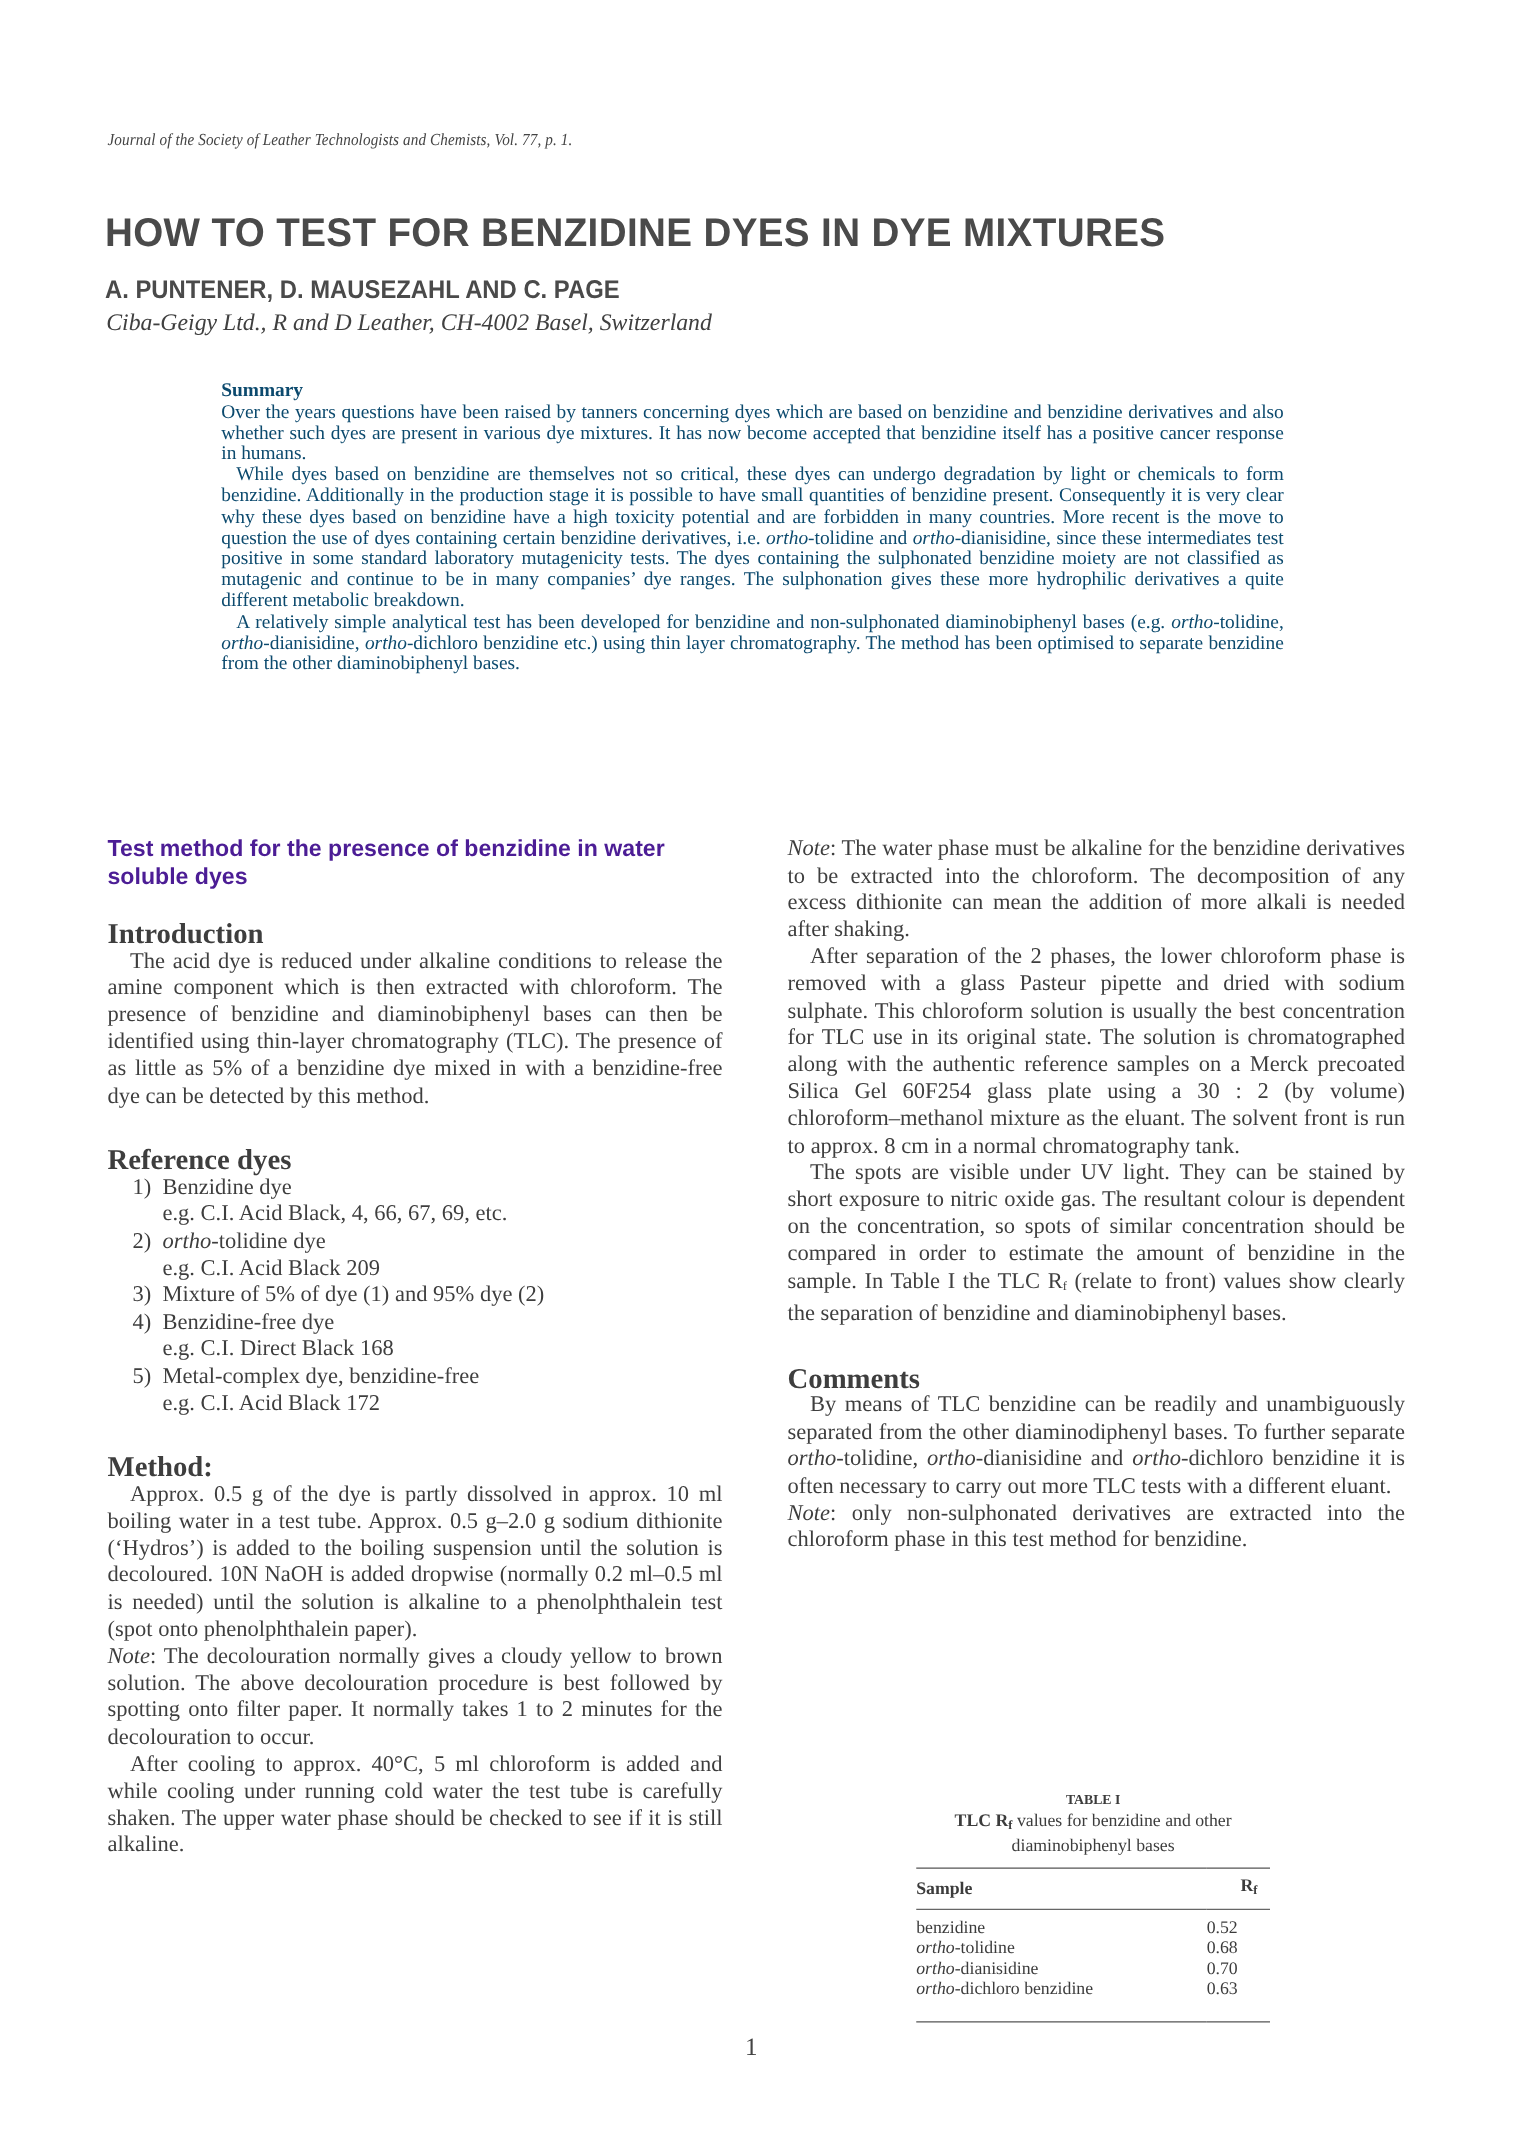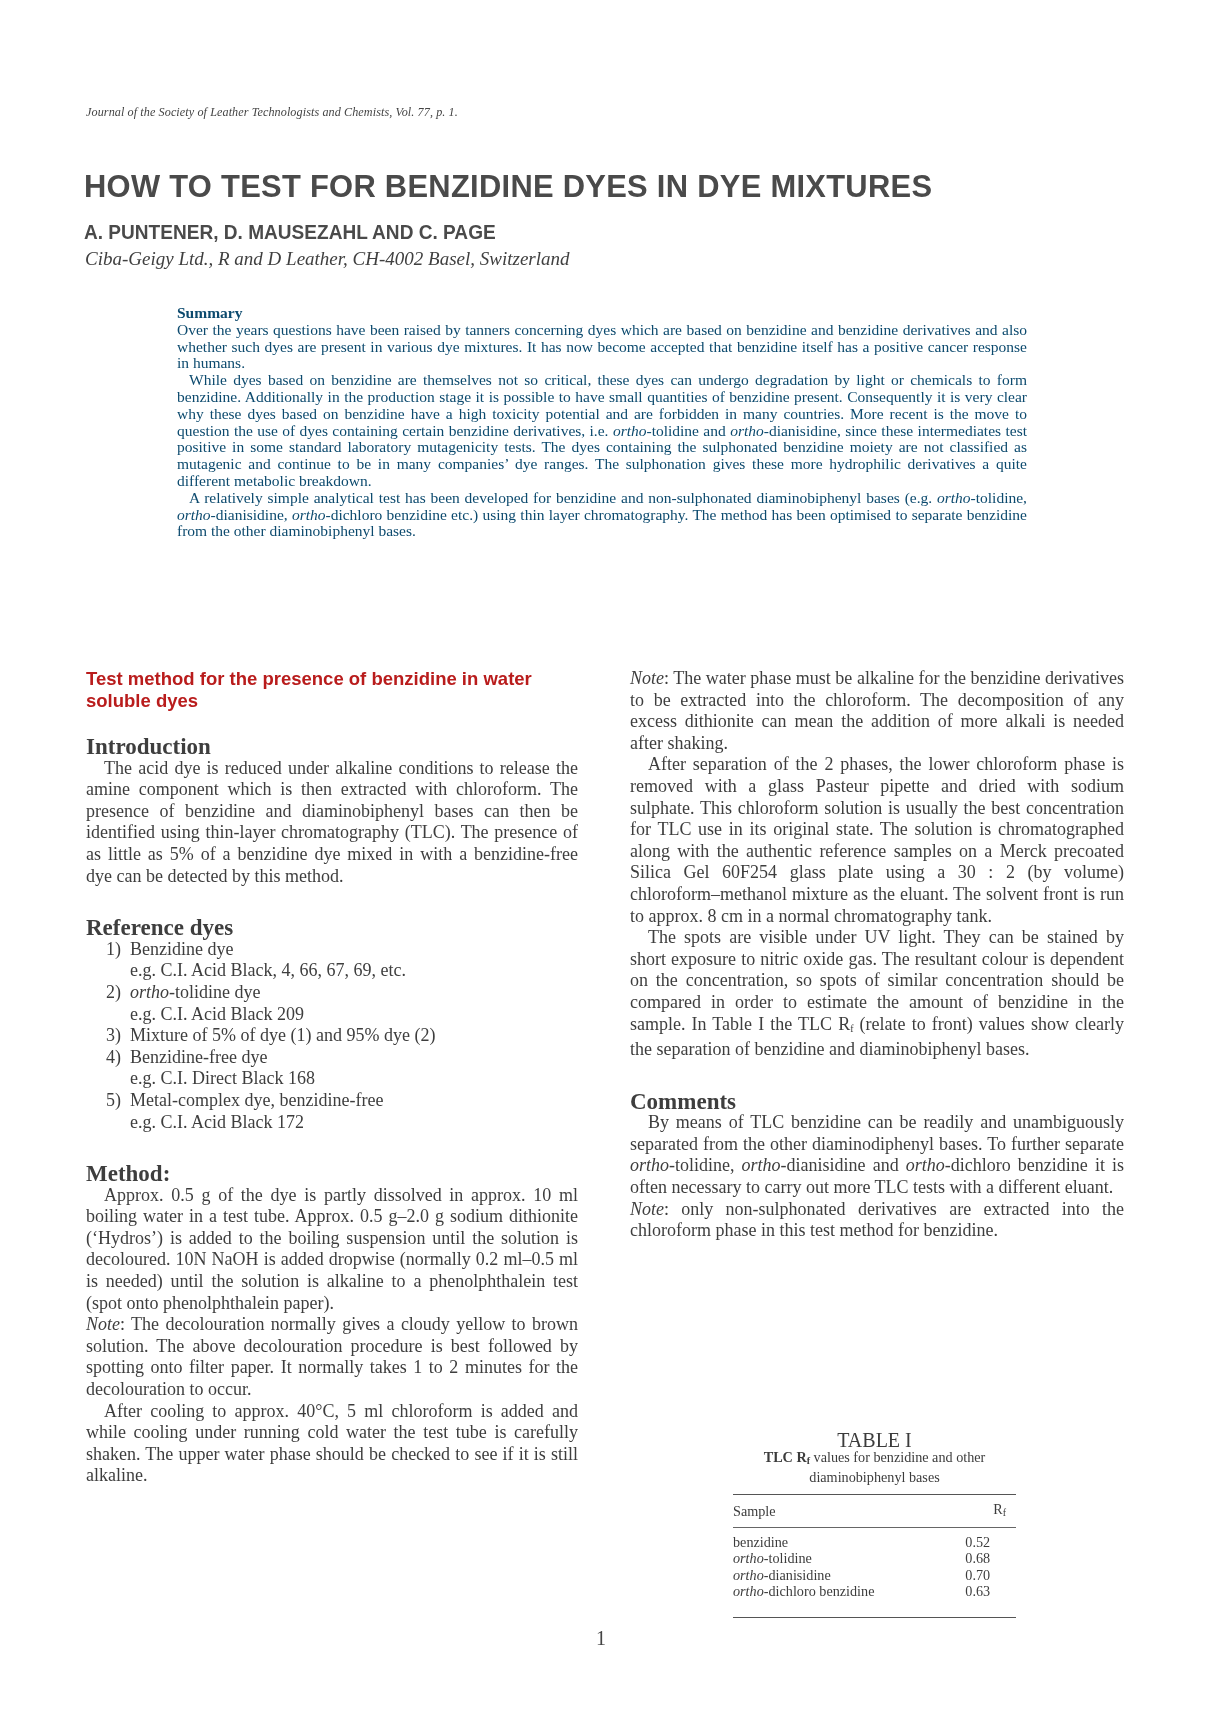--- a/index.html
+++ b/index.html
@@ -14,35 +14,35 @@
   .summary .head { font-weight: bold; display: block; }
   .summary p { margin: 0; text-indent: 12px; }
   .summary p.first { text-indent: 0; }
 
   .col { position: absolute; width: 492px; font-size: 18px; line-height: 21.6px; color: #3e3e3e; text-align: justify; font-family: "Liberation Serif", serif; }
   .col p { margin: 0; text-indent: 18px; }
   .col p.noind { text-indent: 0; }
   .left { left: 86px; top: 668px; }
   .right { left: 630px; top: 668px; width: 494px; }
 
-  .sec-title { font-family: "Liberation Sans", sans-serif; font-weight: bold; font-size: 18.5px; line-height: 22px; color: #b91c1c; margin: 0 0 24px 0; text-align: left; }
+  .sec-title { font-family: "Liberation Sans", sans-serif; font-weight: bold; font-size: 18.5px; line-height: 22px; color: #4c1d95; margin: 0 0 24px 0; text-align: left; }
   .sub { font-weight: bold; font-size: 23px; display: block; margin-top: 0; }
   .gap2 { height: 30px; }
   ol.refs { list-style: none; margin: 0; padding: 0; }
   ol.refs li { padding-left: 44px; position: relative; }
   ol.refs li .num { position: absolute; left: 20px; }
   ol.refs li .eg { display: block; }
   i { font-style: italic; }
 
   .table-wrap { position: absolute; left: 733px; top: 1432px; width: 283px; font-size: 14.2px; line-height: 16.5px; color: #3c3c3c; }
   .tcap { text-align: center; }
-  .tcap .tnum { font-weight: normal; display: block; font-size: 20px; }
+  .tcap .tnum { font-weight: bold; display: block; font-size: 11px; }
   .tcap .tbold { font-weight: bold; }
   table { width: 100%; border-collapse: collapse; margin-top: 8px; font-size: 14.2px; }
-  thead th { font-weight: normal; text-align: left; padding: 6px 0 6px 0; border-top: 1.5px solid #555; border-bottom: 1px solid #666; }
+  thead th { font-weight: bold; text-align: left; padding: 6px 0 6px 0; border-top: 1.5px solid #555; border-bottom: 1px solid #666; }
   thead th.rf { text-align: right; padding-right: 10px; }
   tbody td { padding: 0; line-height: 16.3px; }
   tbody tr:first-child td { padding-top: 6px; }
   tbody tr:last-child td { padding-bottom: 18px; border-bottom: 1.5px solid #555; }
   td.val { padding-right: 6px; }
   sub.s { font-size: 10px; vertical-align: -2px; }
 
   .pageno { left: 596px; top: 1627px; font-size: 20px; color: #444; }
 </style>
 </head>

